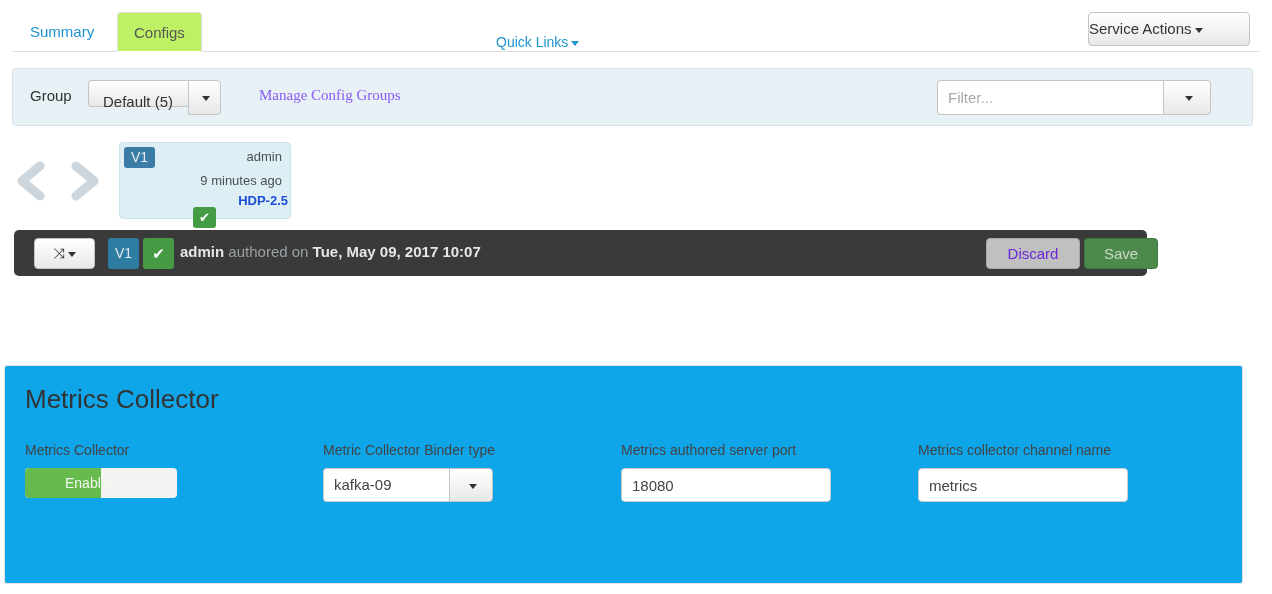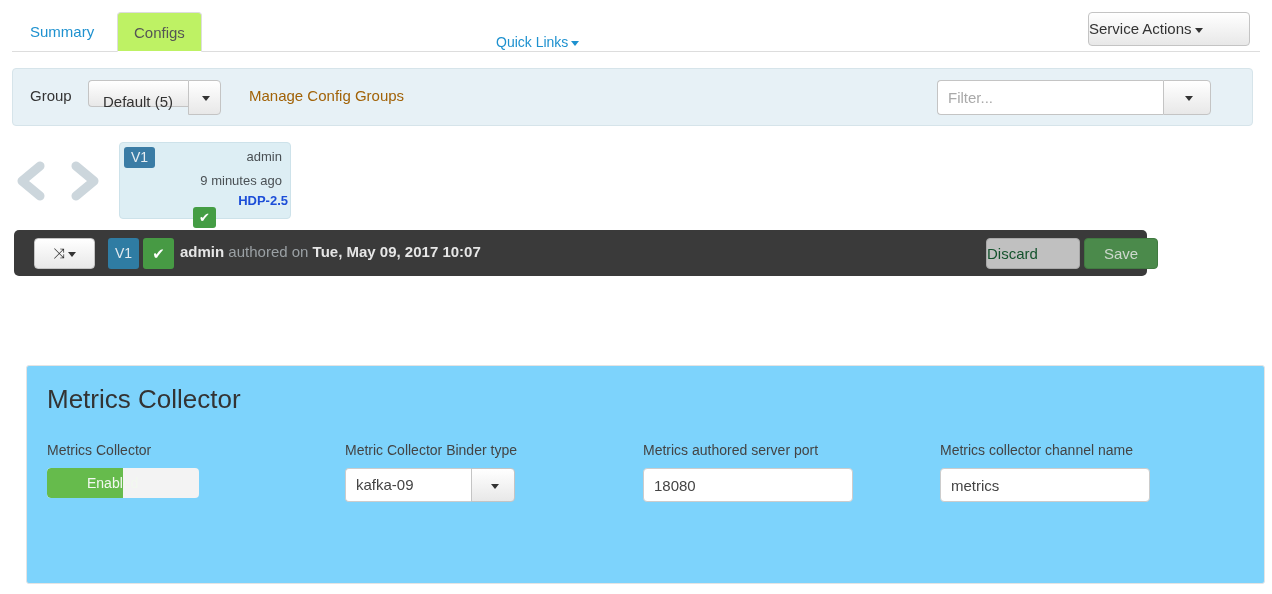--- a/index.html
+++ b/index.html
@@ -100,23 +100,24 @@
     border-right: none;
     white-space: nowrap;
   }
   .group-select .gs-arrow {
     height: 35px; width: 33px;
     border-radius: 0 4px 4px 0;
     line-height: 33px;
     text-align: center;
   }
   .manage-groups {
-    position: absolute; left: 236px; top: 18px;
-    font-size: 15px; color: #a16207; cursor: pointer;
-    white-space: nowrap;
+    position: absolute; left: 246px; top: 18px;
+    font-size: 15px; color: #8b5cf6; cursor: pointer;
+    white-space: nowrap;
+    font-family: Liberation Serif, serif;
   }
   .filter-wrap {
     position: absolute; left: 924px; top: 11px;
     width: 290px; height: 35px;
     display: flex;
   }
   .filter-input {
     width: 226px; height: 35px;
     padding: 0 10px;
     font-size: 15px;
@@ -224,24 +225,24 @@
     font-size: 15px; color: #9aa0a4;
     white-space: nowrap;
   }
   .db-text b { color: #e6e6e6; }
   .db-discard {
     position: absolute; left: 972px; top: 8px;
     width: 94px; height: 31px;
     background: #c0c0c0;
     border: 1px solid #a8a8a8;
     border-radius: 4px;
-    color: #14532d;
+    color: #6d28d9;
     font-size: 15px;
     line-height: 29px;
-    text-align: left;
+    text-align: center;
     cursor: pointer;
   }
   .db-save {
     position: absolute; left: 1070px; top: 8px;
     width: 74px; height: 31px;
     background: #4b8a4b;
     border: 1px solid #417a41;
     border-radius: 4px;
     color: #cdd8cd;
     font-size: 15px;
@@ -251,23 +252,23 @@
   }
 
   
   .subtabs {
     position: absolute; left: 0; top: 298px;
     width: 1272px; height: 45px;
   }
 
   
   .panel {
-    position: absolute; left: 26px; top: 365px;
+    position: absolute; left: 4px; top: 365px;
     width: 1239px; height: 219px;
-    background: #7dd3fc;
+    background: #0ea5e9;
     border: 1px solid #e4e4e4;
     border-radius: 3px;
   }
   .panel-title {
     position: absolute; left: 20px; top: 18px;
     font-size: 26px;
     font-weight: normal;
     color: #333333;
     margin: 0;
   }

